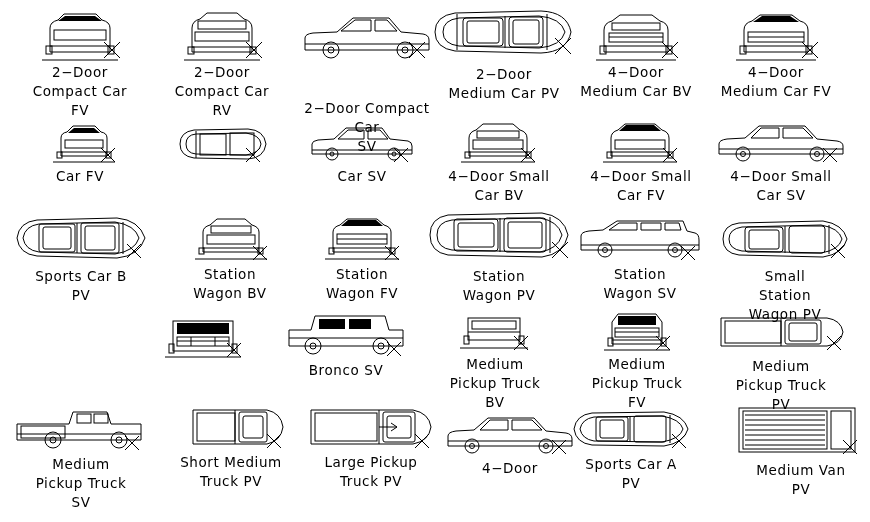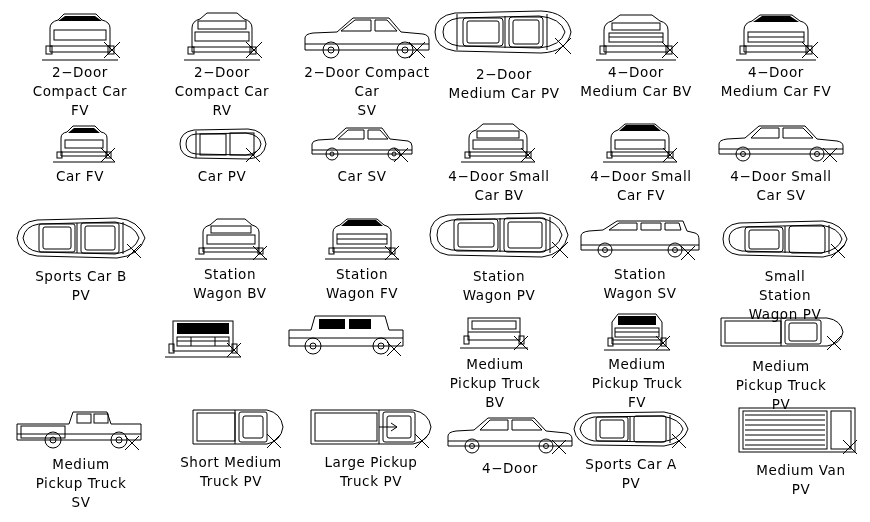--- a/index.html
+++ b/index.html
@@ -93,21 +93,21 @@
           <line x1="84" y1="34" x2="100" y2="50"></line>
           <line x1="100" y1="34" x2="84" y2="50"></line>
         </g>
       </svg>
     </div>
     <div class="caption cap-w1">2−Door
 Compact Car
 RV</div>
   </div>
 
-  <div class="block" style="left:292px; top:8px; width:150px;">
+  <div class="block" style="left:292px; top:8px; width:150px;gap:36px;">
     <div class="art">
       <svg width="140" height="54" viewBox="0 0 140 54">
         <g fill="none" stroke="#000" stroke-width="1">
           <path d="M8 42 L8 30 Q8 26 16 25 L40 24 L56 10 L92 10 L104 24 L126 26 Q132 27 132 32 L132 42 Z"></path>
           <path d="M44 23 L58 12 L74 12 L74 23 Z"></path>
           <path d="M78 12 L90 12 L100 23 L78 23 Z"></path>
           <circle cx="34" cy="42" r="8"></circle>
           <circle cx="34" cy="42" r="3"></circle>
           <circle cx="108" cy="42" r="8"></circle>
           <circle cx="108" cy="42" r="3"></circle>
@@ -223,21 +223,20 @@
           <rect x="38" y="14" width="26" height="21"></rect>
           <rect x="68" y="13" width="24" height="22"></rect>
           <line x1="34" y1="11" x2="34" y2="38"></line>
         </g>
         <g stroke="#000" stroke-width="1">
           <line x1="84" y1="28" x2="98" y2="42"></line>
           <line x1="98" y1="28" x2="84" y2="42"></line>
         </g>
       </svg>
     </div>
-    <div class="caption cap-w1">Car PV</div>
   </div>
 
   <div class="block" style="left:292px; top:120px; width:140px;">
     <div class="art">
       <svg width="120" height="46" viewBox="0 0 120 46">
         <g fill="none" stroke="#000" stroke-width="1">
           <path d="M10 34 L10 24 Q10 21 16 20 L32 19 L44 8 L80 8 L88 19 L106 21 Q110 22 110 26 L110 34 Z"></path>
           <path d="M36 19 L46 10 L62 10 L62 19 Z"></path>
           <path d="M66 10 L78 10 L86 19 L66 19 Z"></path>
           <circle cx="30" cy="34" r="6"></circle>
@@ -495,20 +494,21 @@
           <circle cx="32" cy="38" r="3"></circle>
           <circle cx="100" cy="38" r="8"></circle>
           <circle cx="100" cy="38" r="3"></circle>
         </g>
         <g stroke="#000" stroke-width="1">
           <line x1="106" y1="34" x2="120" y2="48"></line>
           <line x1="120" y1="34" x2="106" y2="48"></line>
         </g>
       </svg>
     </div>
+    <div class="caption cap-w1">Bronco SV</div>
   </div>
 
   <div class="block" style="left:420px; top:310px; width:150px;">
     <div class="art">
       <svg width="110" height="44" viewBox="0 0 110 44">
         <g fill="none" stroke="#000" stroke-width="1">
           <rect x="28" y="8" width="52" height="22"></rect>
           <rect x="32" y="11" width="44" height="8"></rect>
           <line x1="28" y1="22" x2="80" y2="22"></line>
           <rect x="24" y="26" width="5" height="8"></rect>

